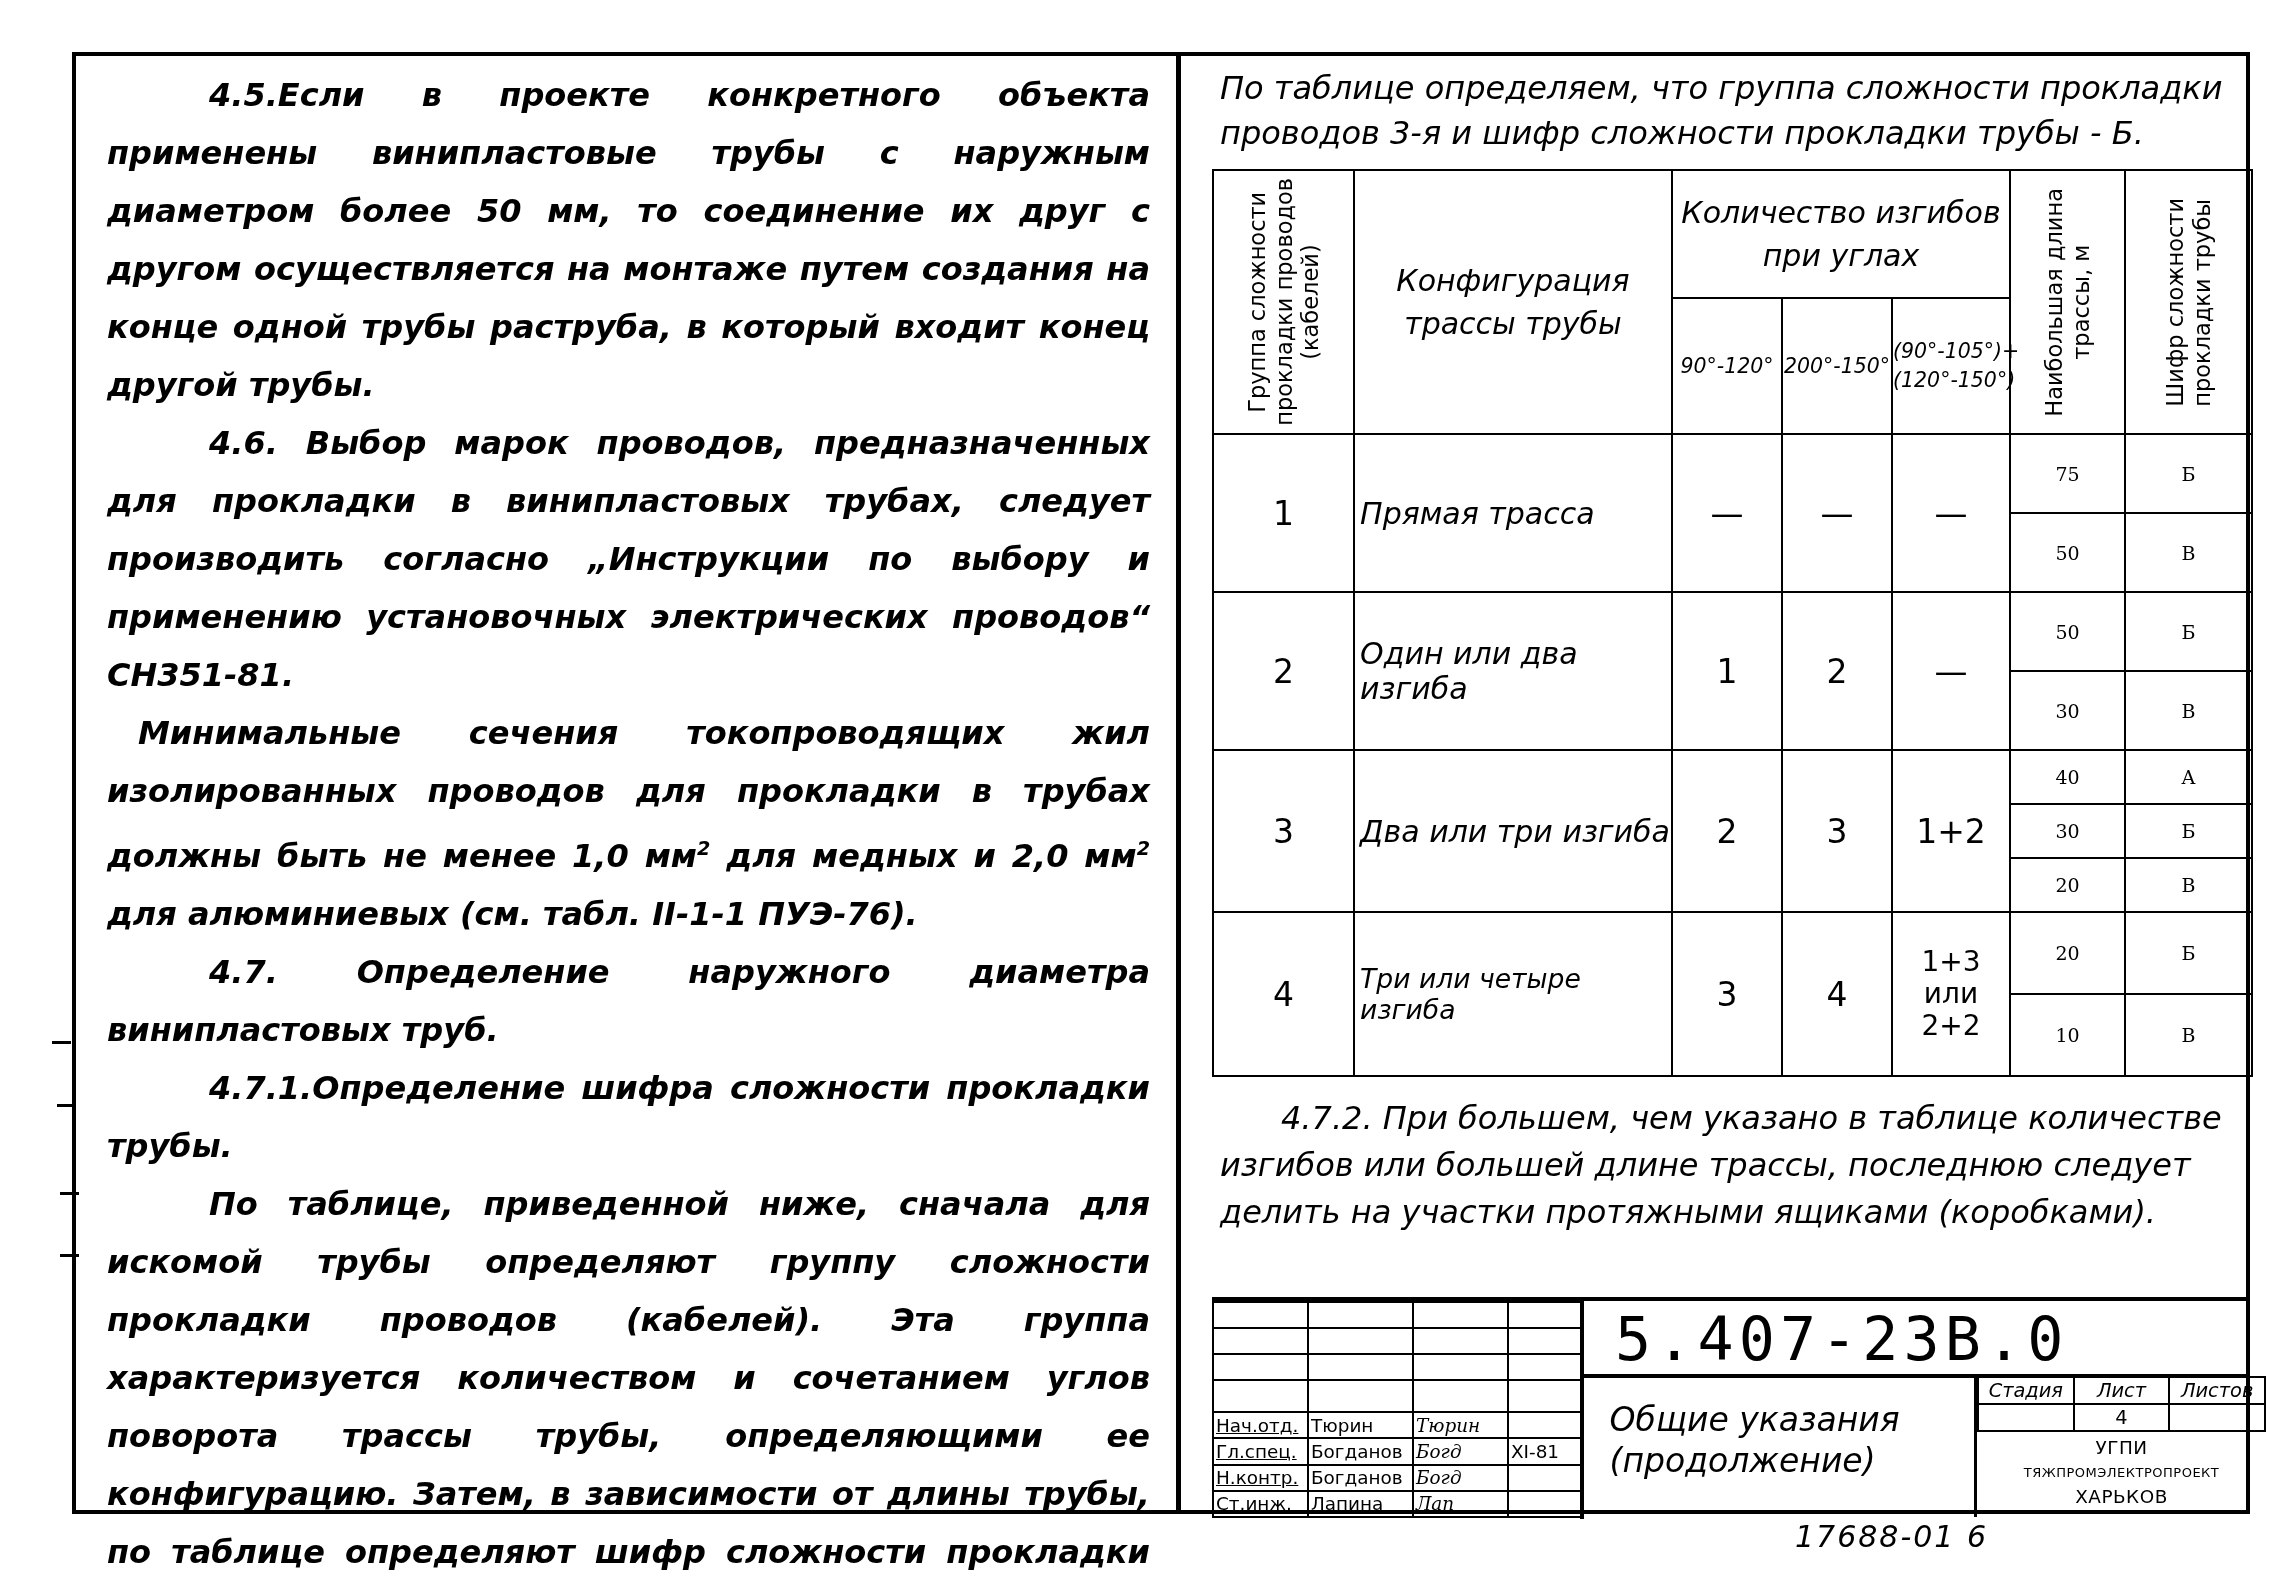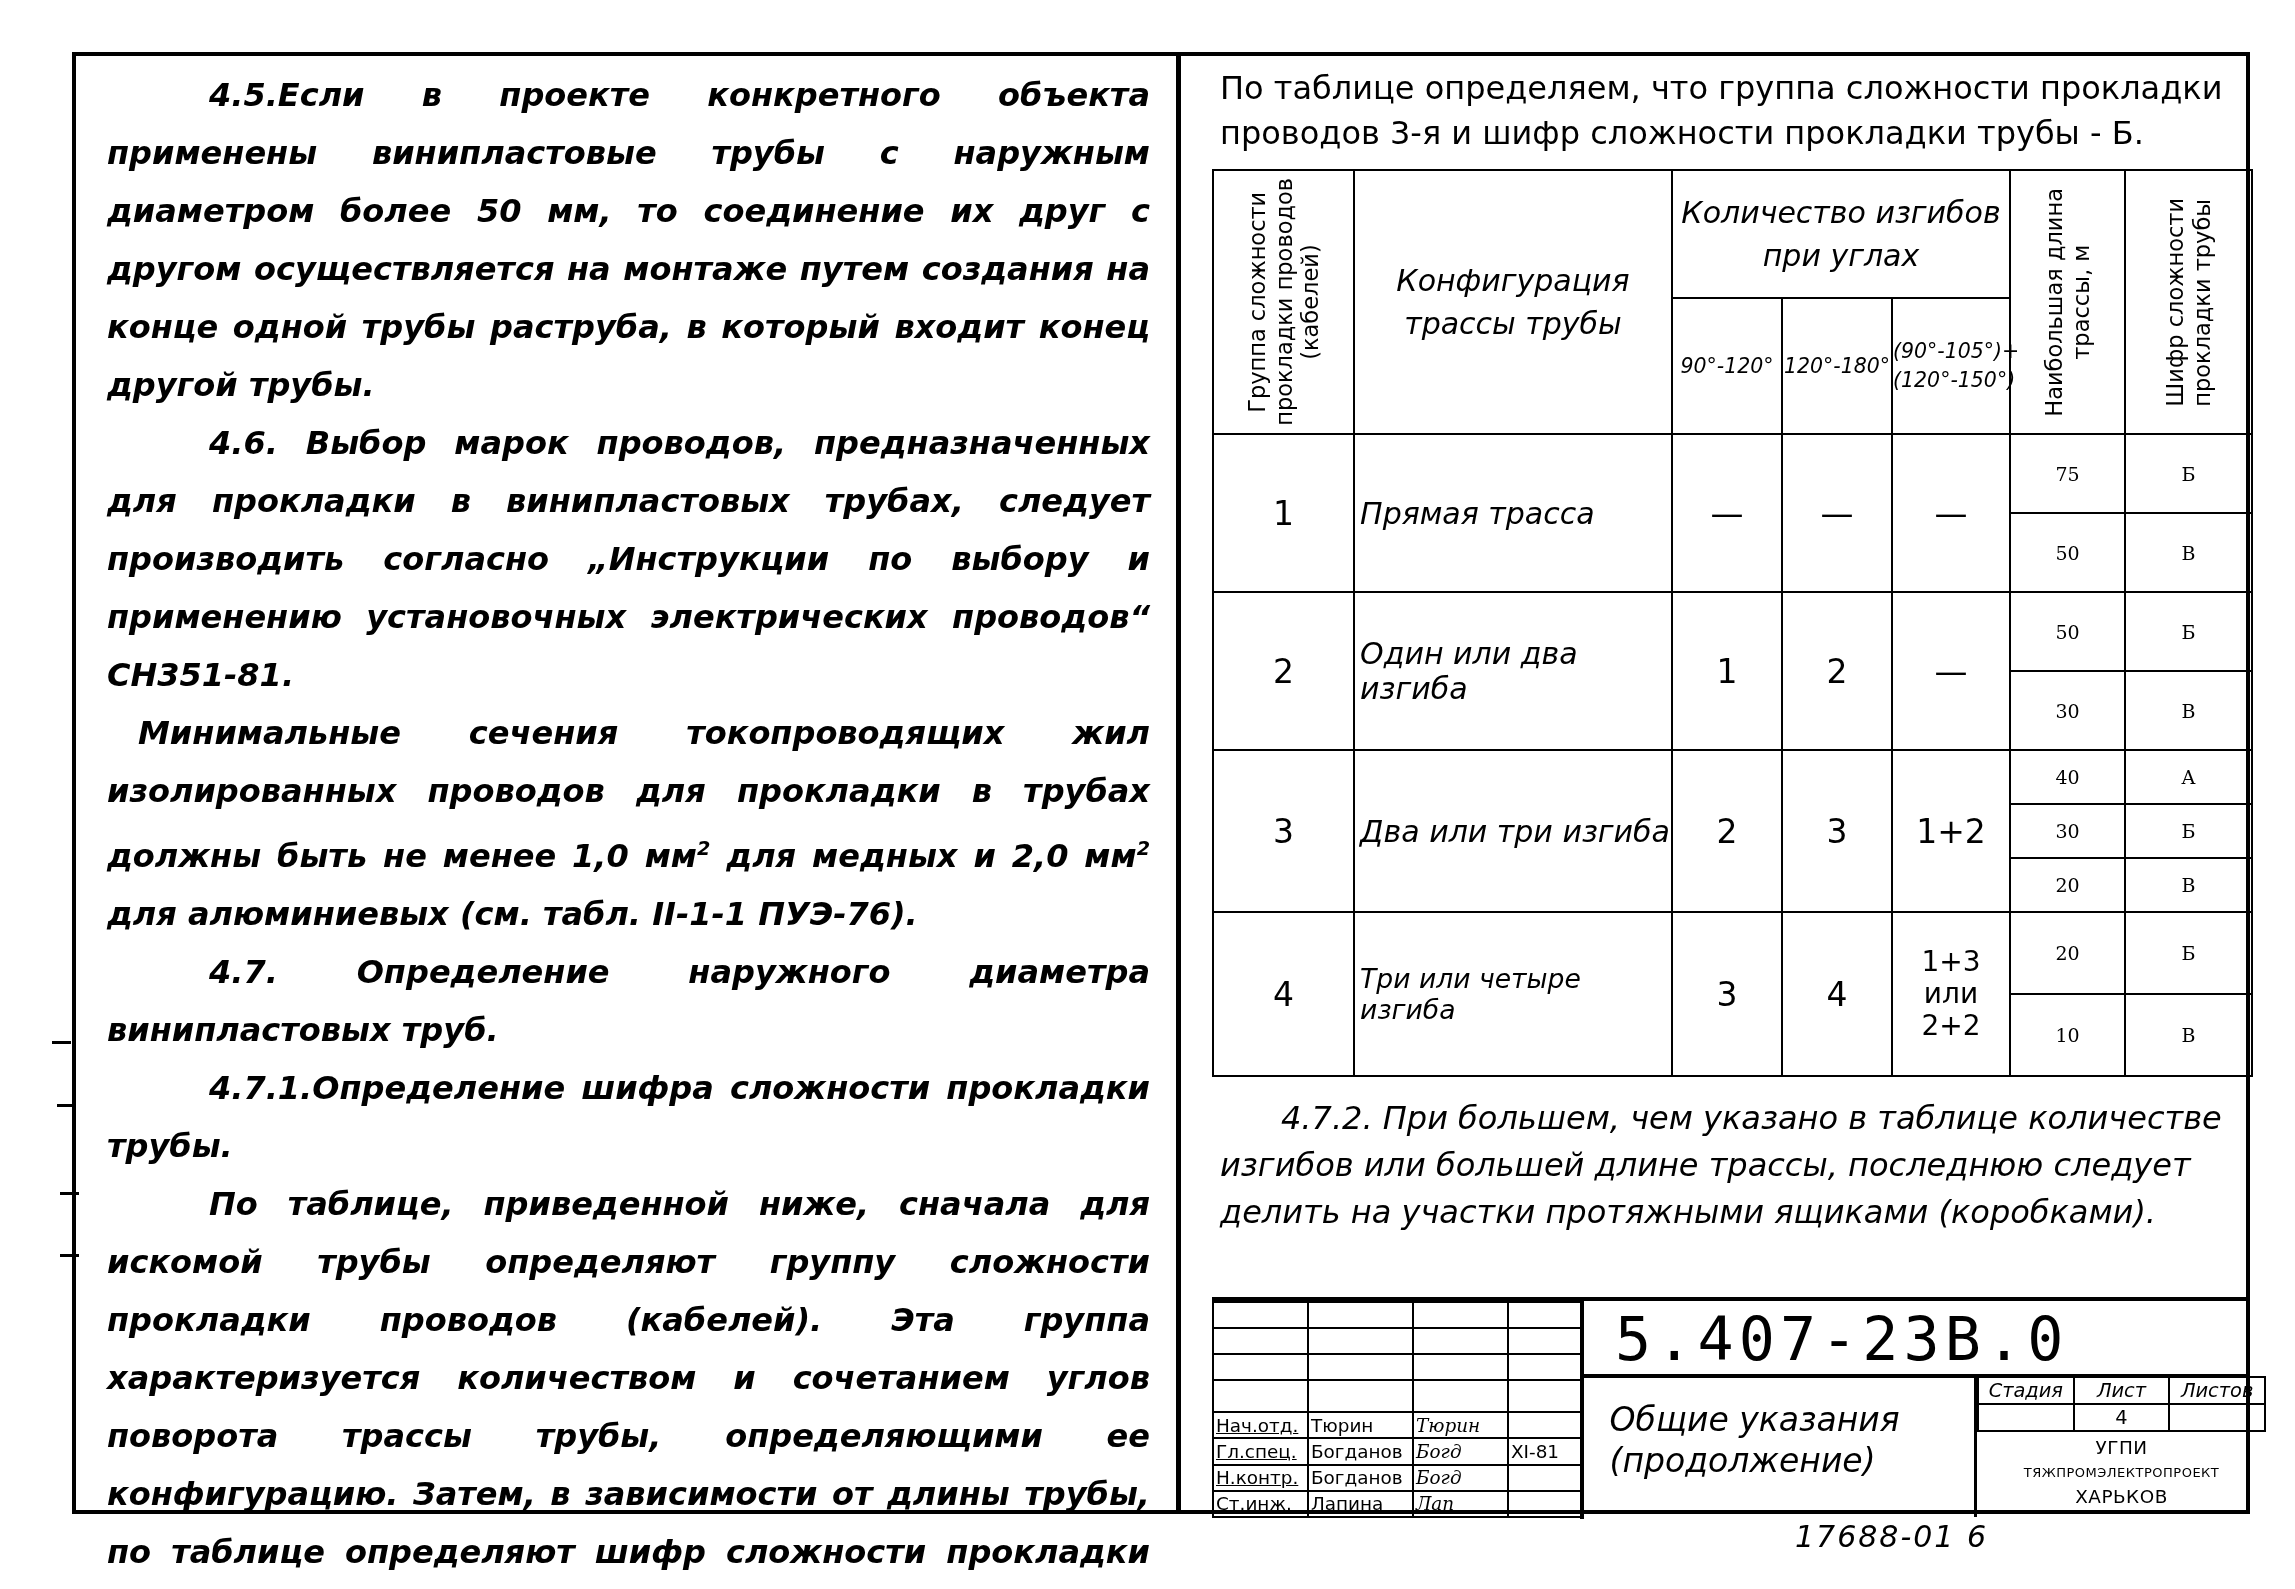--- a/index.html
+++ b/index.html
@@ -7,21 +7,21 @@
          font-family:"DejaVu Sans", sans-serif; color:#000; }
   .frame { position:absolute; left:72px; top:52px; width:2178px; height:1462px;
            border:4.6px solid #000; box-sizing:border-box; }
   .divider { position:absolute; left:1176px; top:52px; width:4.6px; height:1462px; background:#000; }
   .tick { position:absolute; height:2.6px; background:#000; width:19.4px; }
   .left-col { position:absolute; left:107px; top:66px; width:1043px;
               font-size:32px; line-height:58px; font-style:italic; font-weight:bold; }
   .left-col p { margin:0; text-align:justify; }
   .indent { text-indent:102px; }
   .right-intro { position:absolute; left:1220px; top:66px; width:1018px;
-                 font-size:32px; line-height:45px; }
+                 font-size:32px; line-height:45px; font-style:italic; }
   table.main { position:absolute; left:1212px; top:169px; width:1038px; height:905px;
                border-collapse:collapse; table-layout:fixed; }
   table.main td, table.main th { border:2.6px solid #000; text-align:center; vertical-align:middle;
                padding:0; font-weight:normal; }
   .vtext { writing-mode:vertical-rl; transform:rotate(180deg); font-size:22.5px; line-height:26.6px;
            margin:0 auto; white-space:pre-line; }
   .th-big { font-size:30px; line-height:43px; font-style:italic; }
   .th-small { font-size:20.5px; line-height:29px; font-style:italic; }
   .cell-num { font-size:33px; }
   .cell-txt { font-size:30px; font-style:italic; text-align:left !important; padding-left:5.1px !important; }
@@ -90,21 +90,21 @@
           <div class="vtext">Наибольшая длина
 трассы, м</div>
         </th>
     <th rowspan="2">
           <div class="vtext">Шифр сложности
 прокладки трубы</div>
         </th>
   </tr>
   <tr style="height:136px">
     <th class="th-small">90°-120°</th>
-    <th class="th-small">120°-180°</th>
+    <th class="th-small">200°-150°</th>
     <th class="th-small">(90°-105°)+(120°-150°)</th>
   </tr>
 
   <tr style="height:79px">
     <td rowspan="2" class="cell-num">1</td>
     <td rowspan="2" class="cell-txt">Прямая трасса</td>
     <td rowspan="2" class="cell-num">—</td>
     <td rowspan="2" class="cell-num">—</td>
     <td rowspan="2" class="cell-num">—</td>
     <td class="cell-val">75</td>

